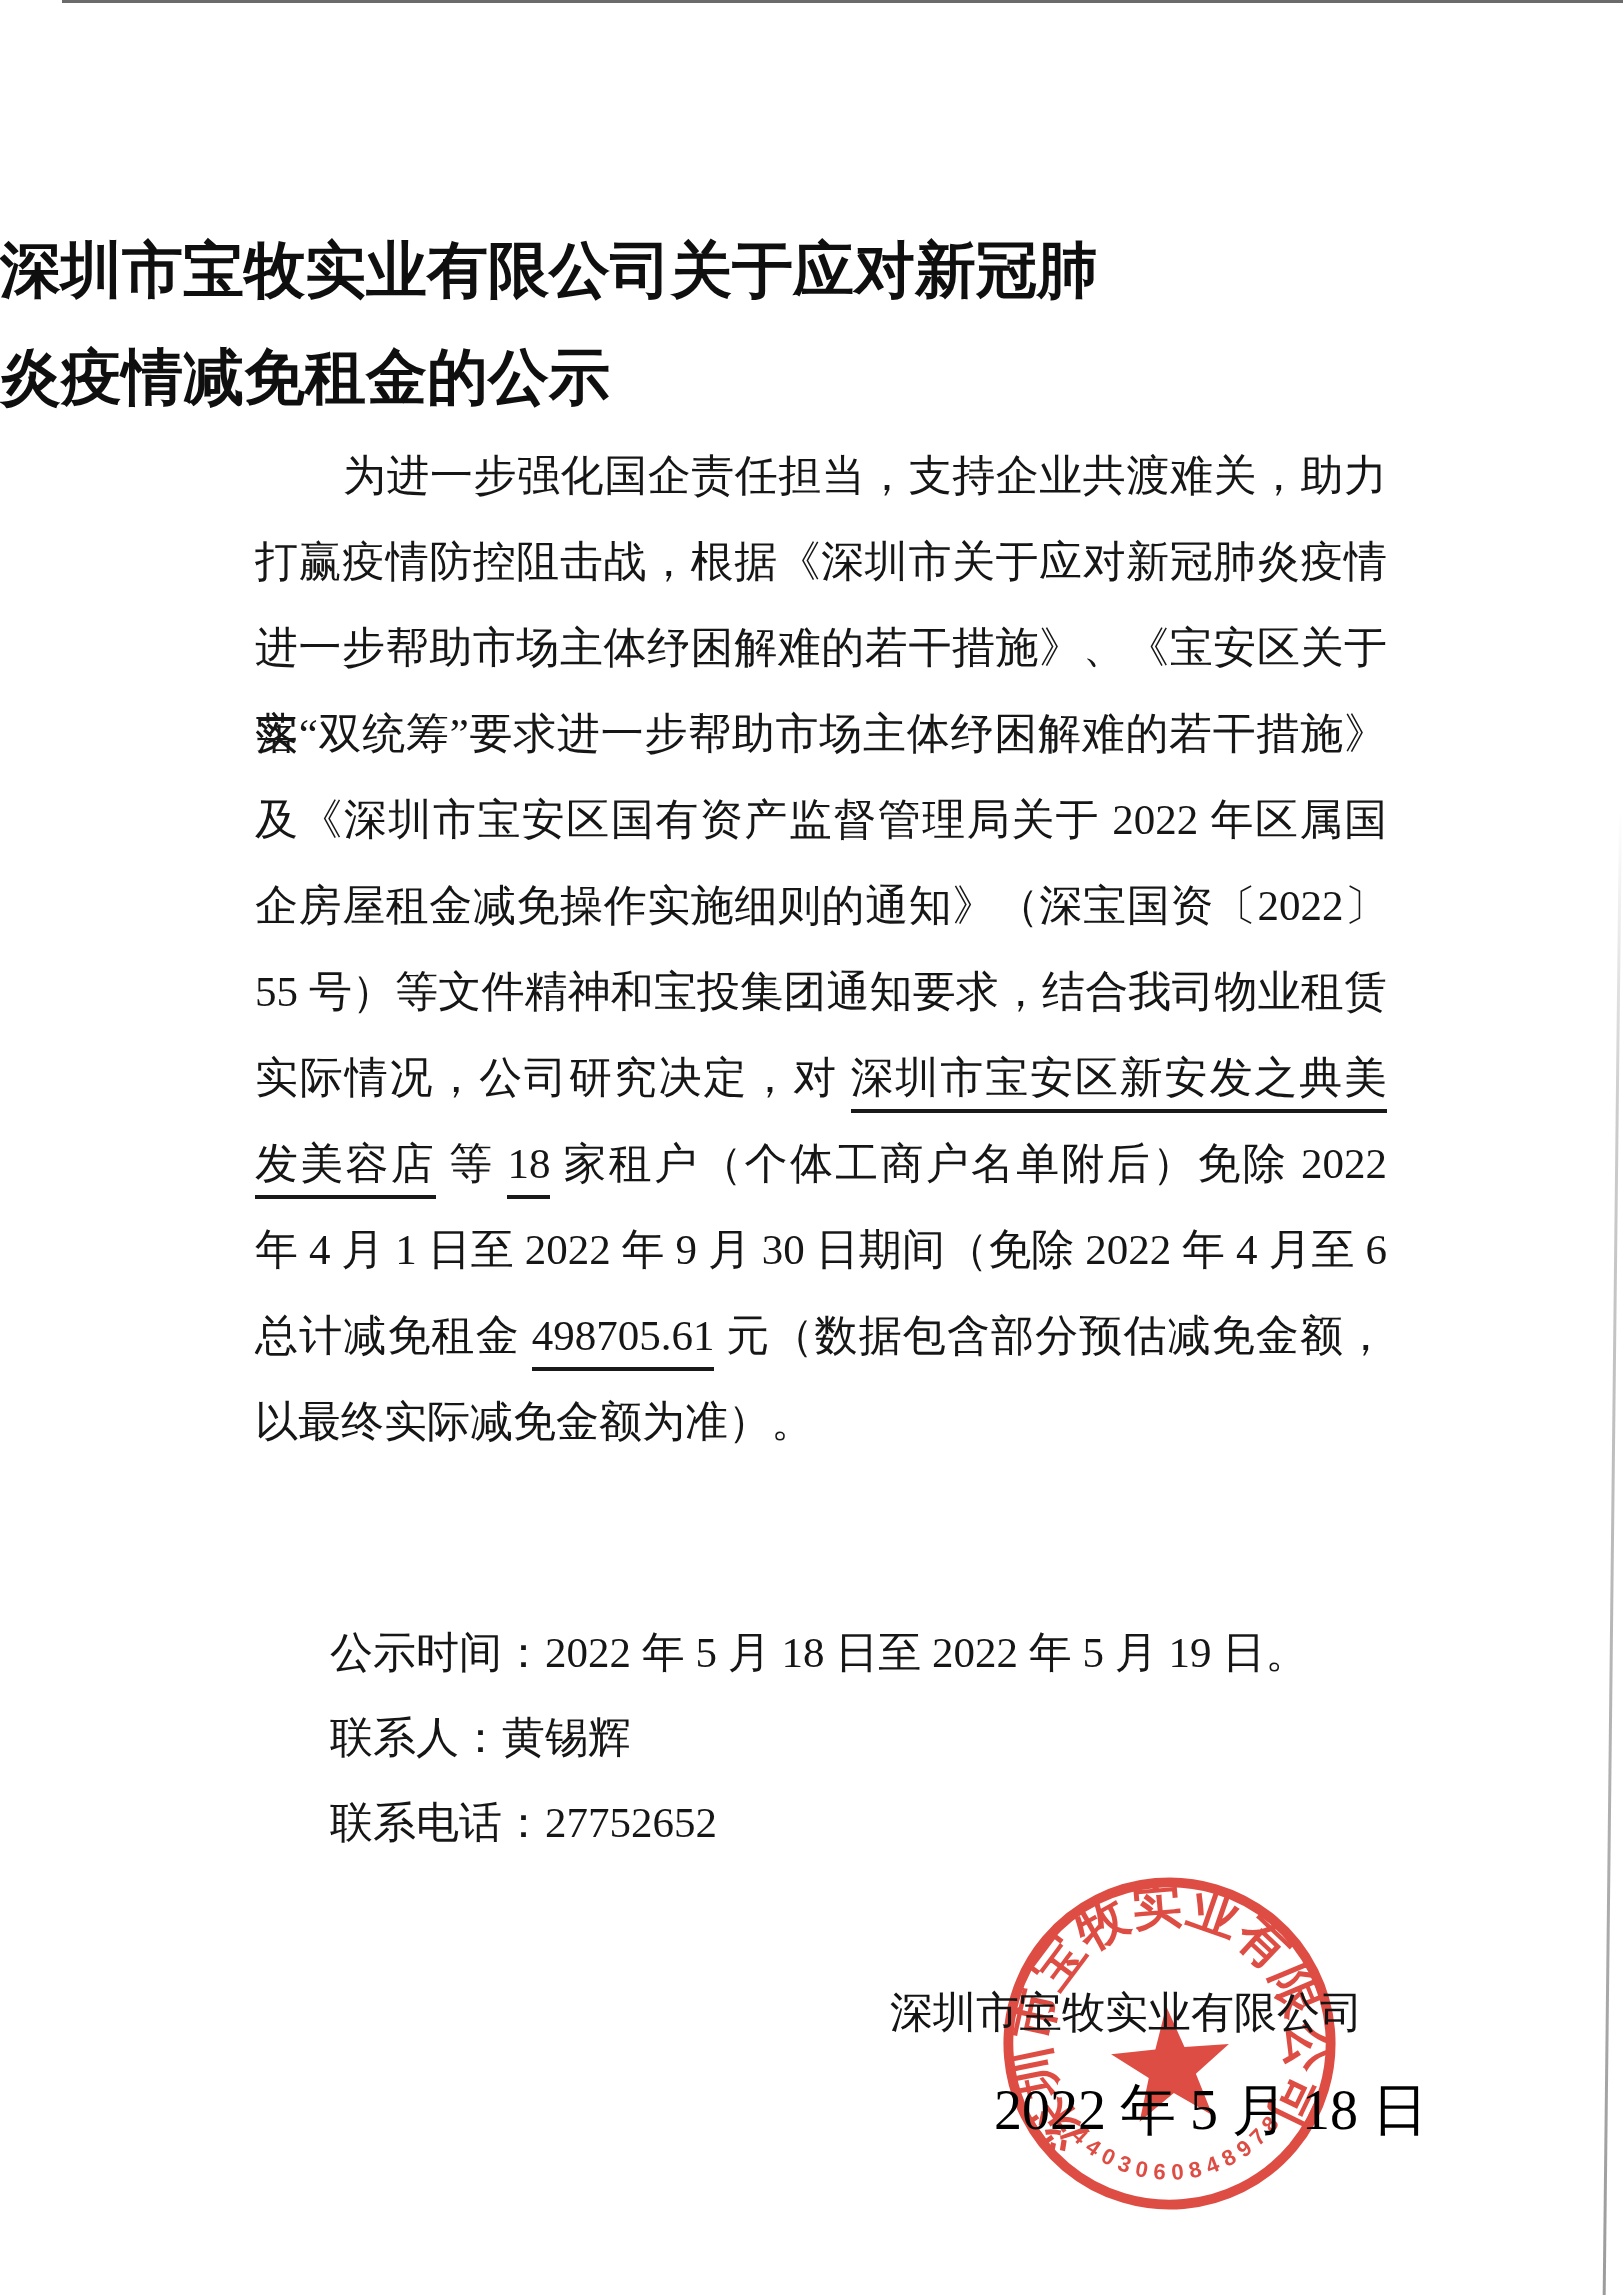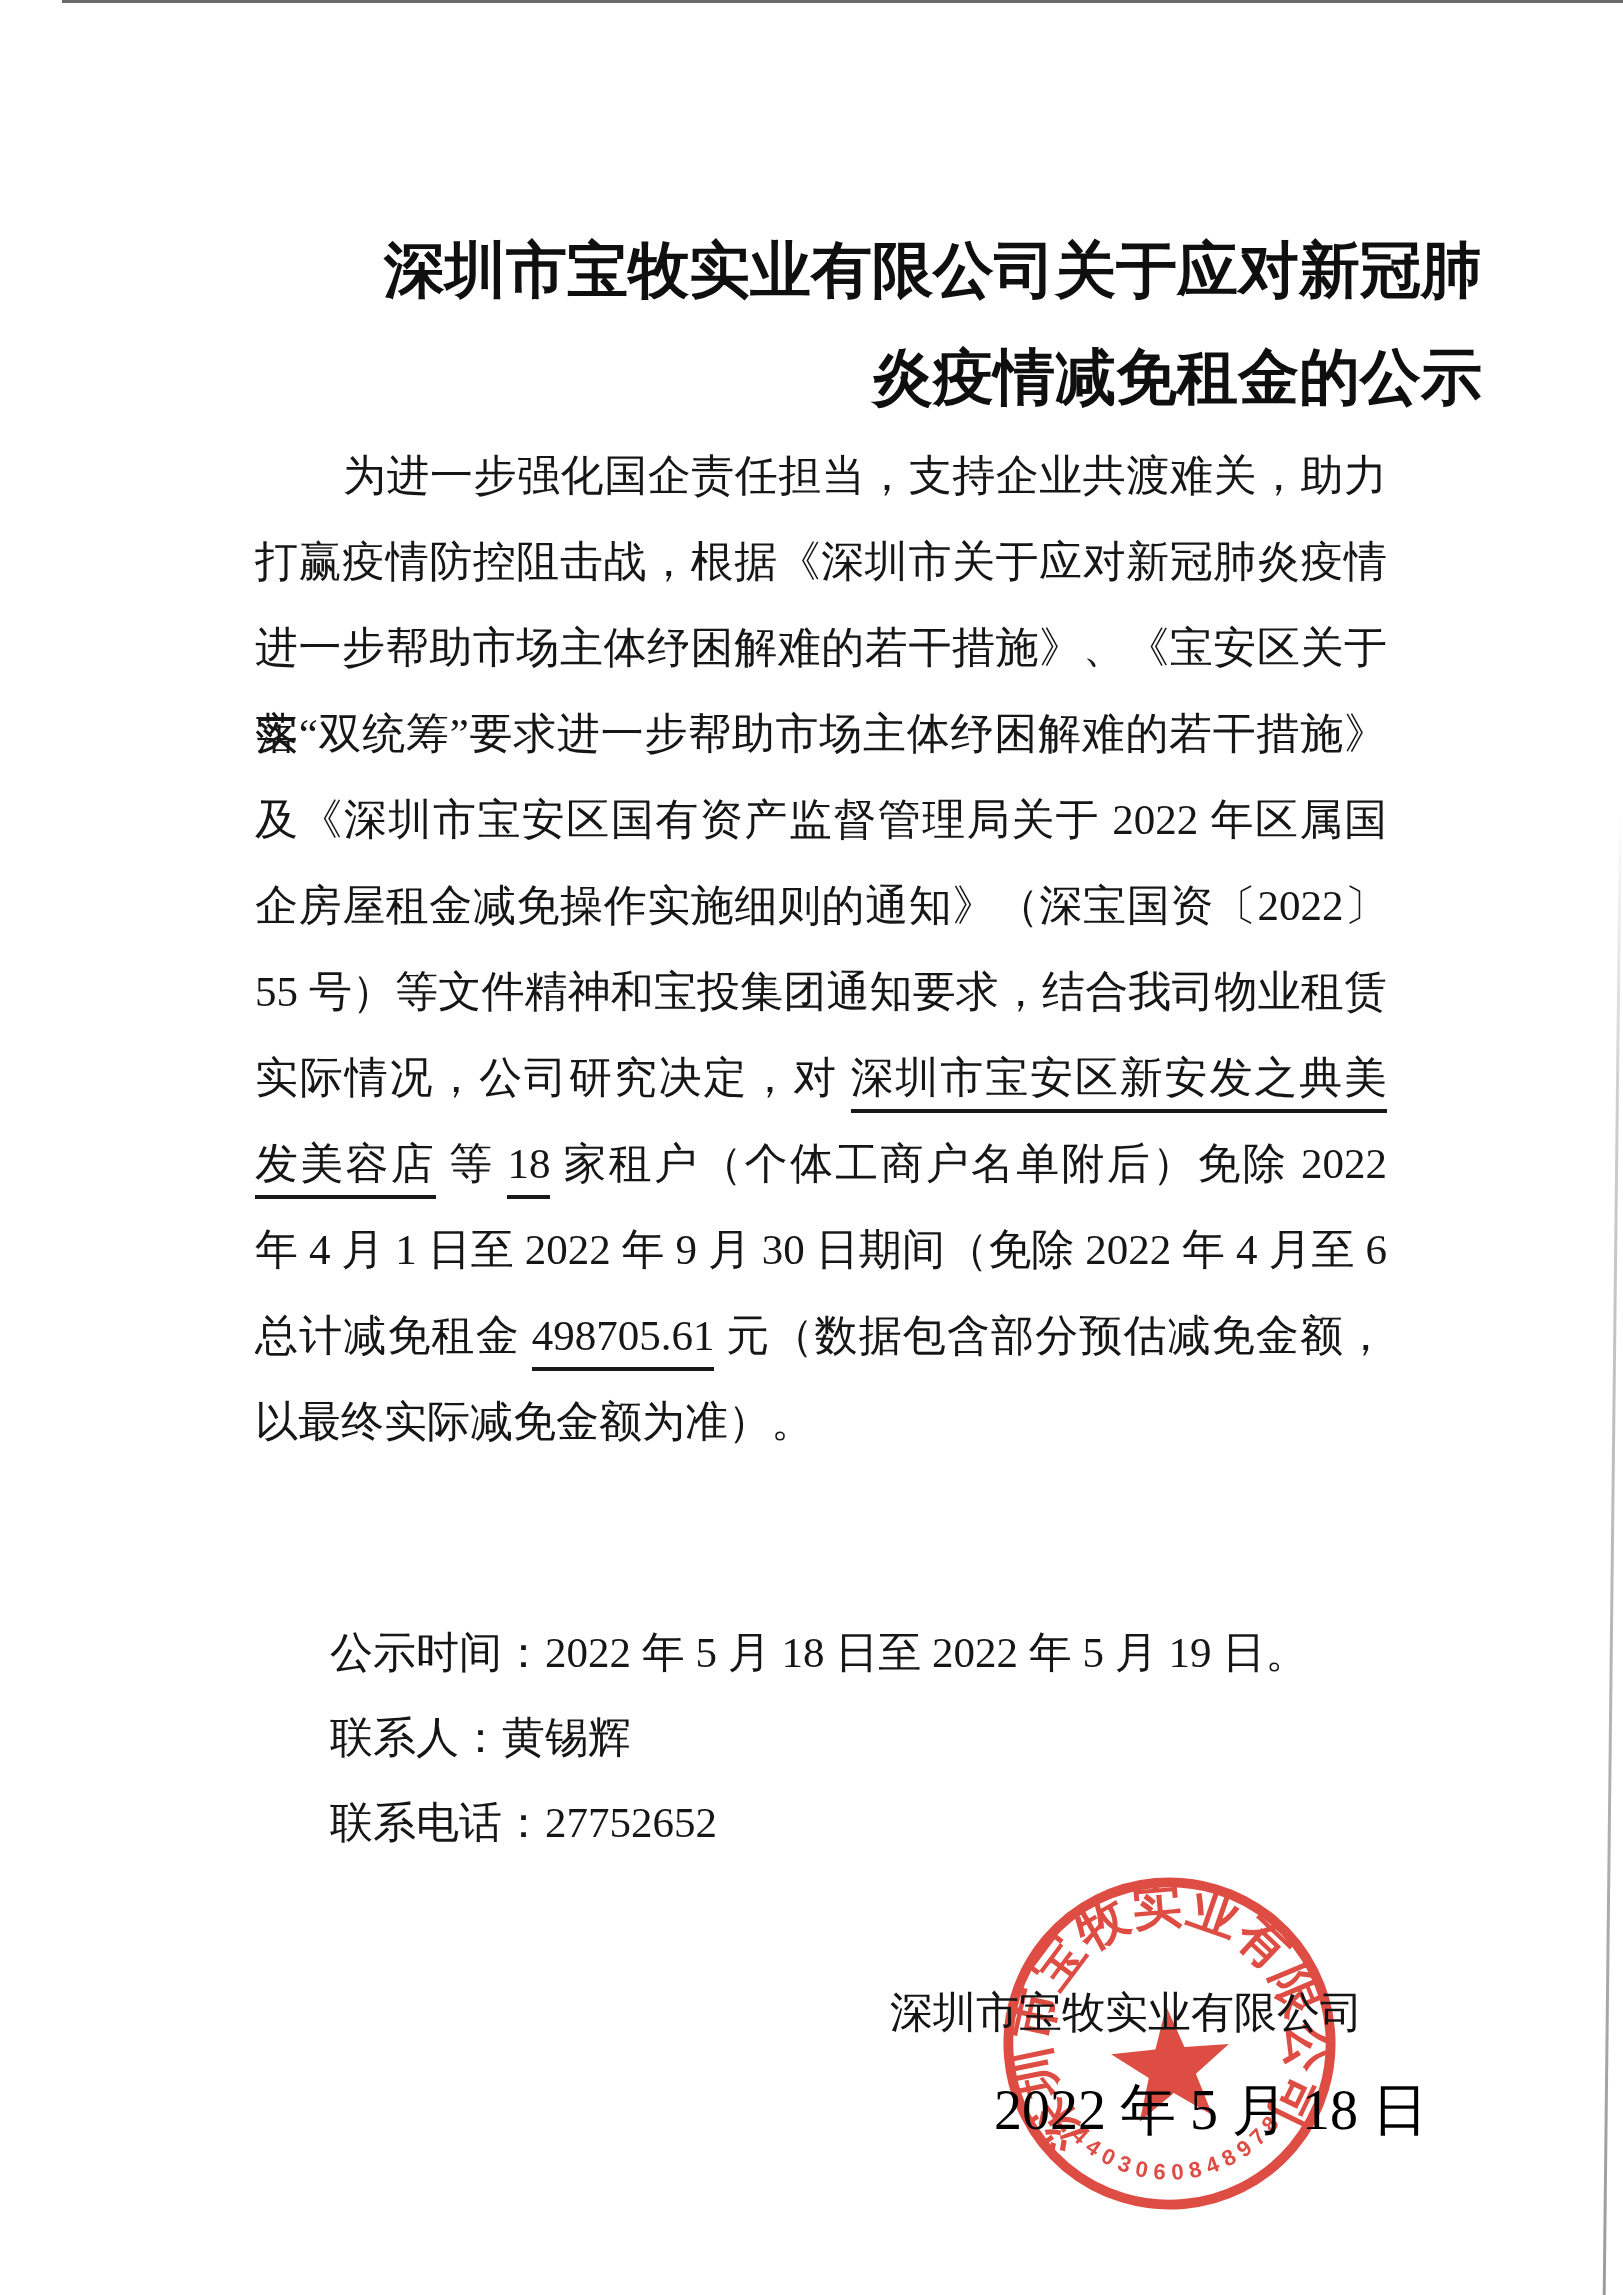--- a/index.html
+++ b/index.html
@@ -31,21 +31,21 @@
       rgba(150,150,150,.95) 100%);
     transform: rotate(0.63deg);
     transform-origin: top center;
     z-index: 5;
   }
   
   .doc-title {
     position: absolute;
     left: 0; top: 217px;
     width: 1482px;
-    text-align: right;
+    text-align: left;
     font-size: 61px;
     font-weight: 700;
     line-height: 107px;
     color: #0f0f0f;
     z-index: 2;
   }
   
   .body-text {
     position: absolute;
     left: 255px; top: 433px;

